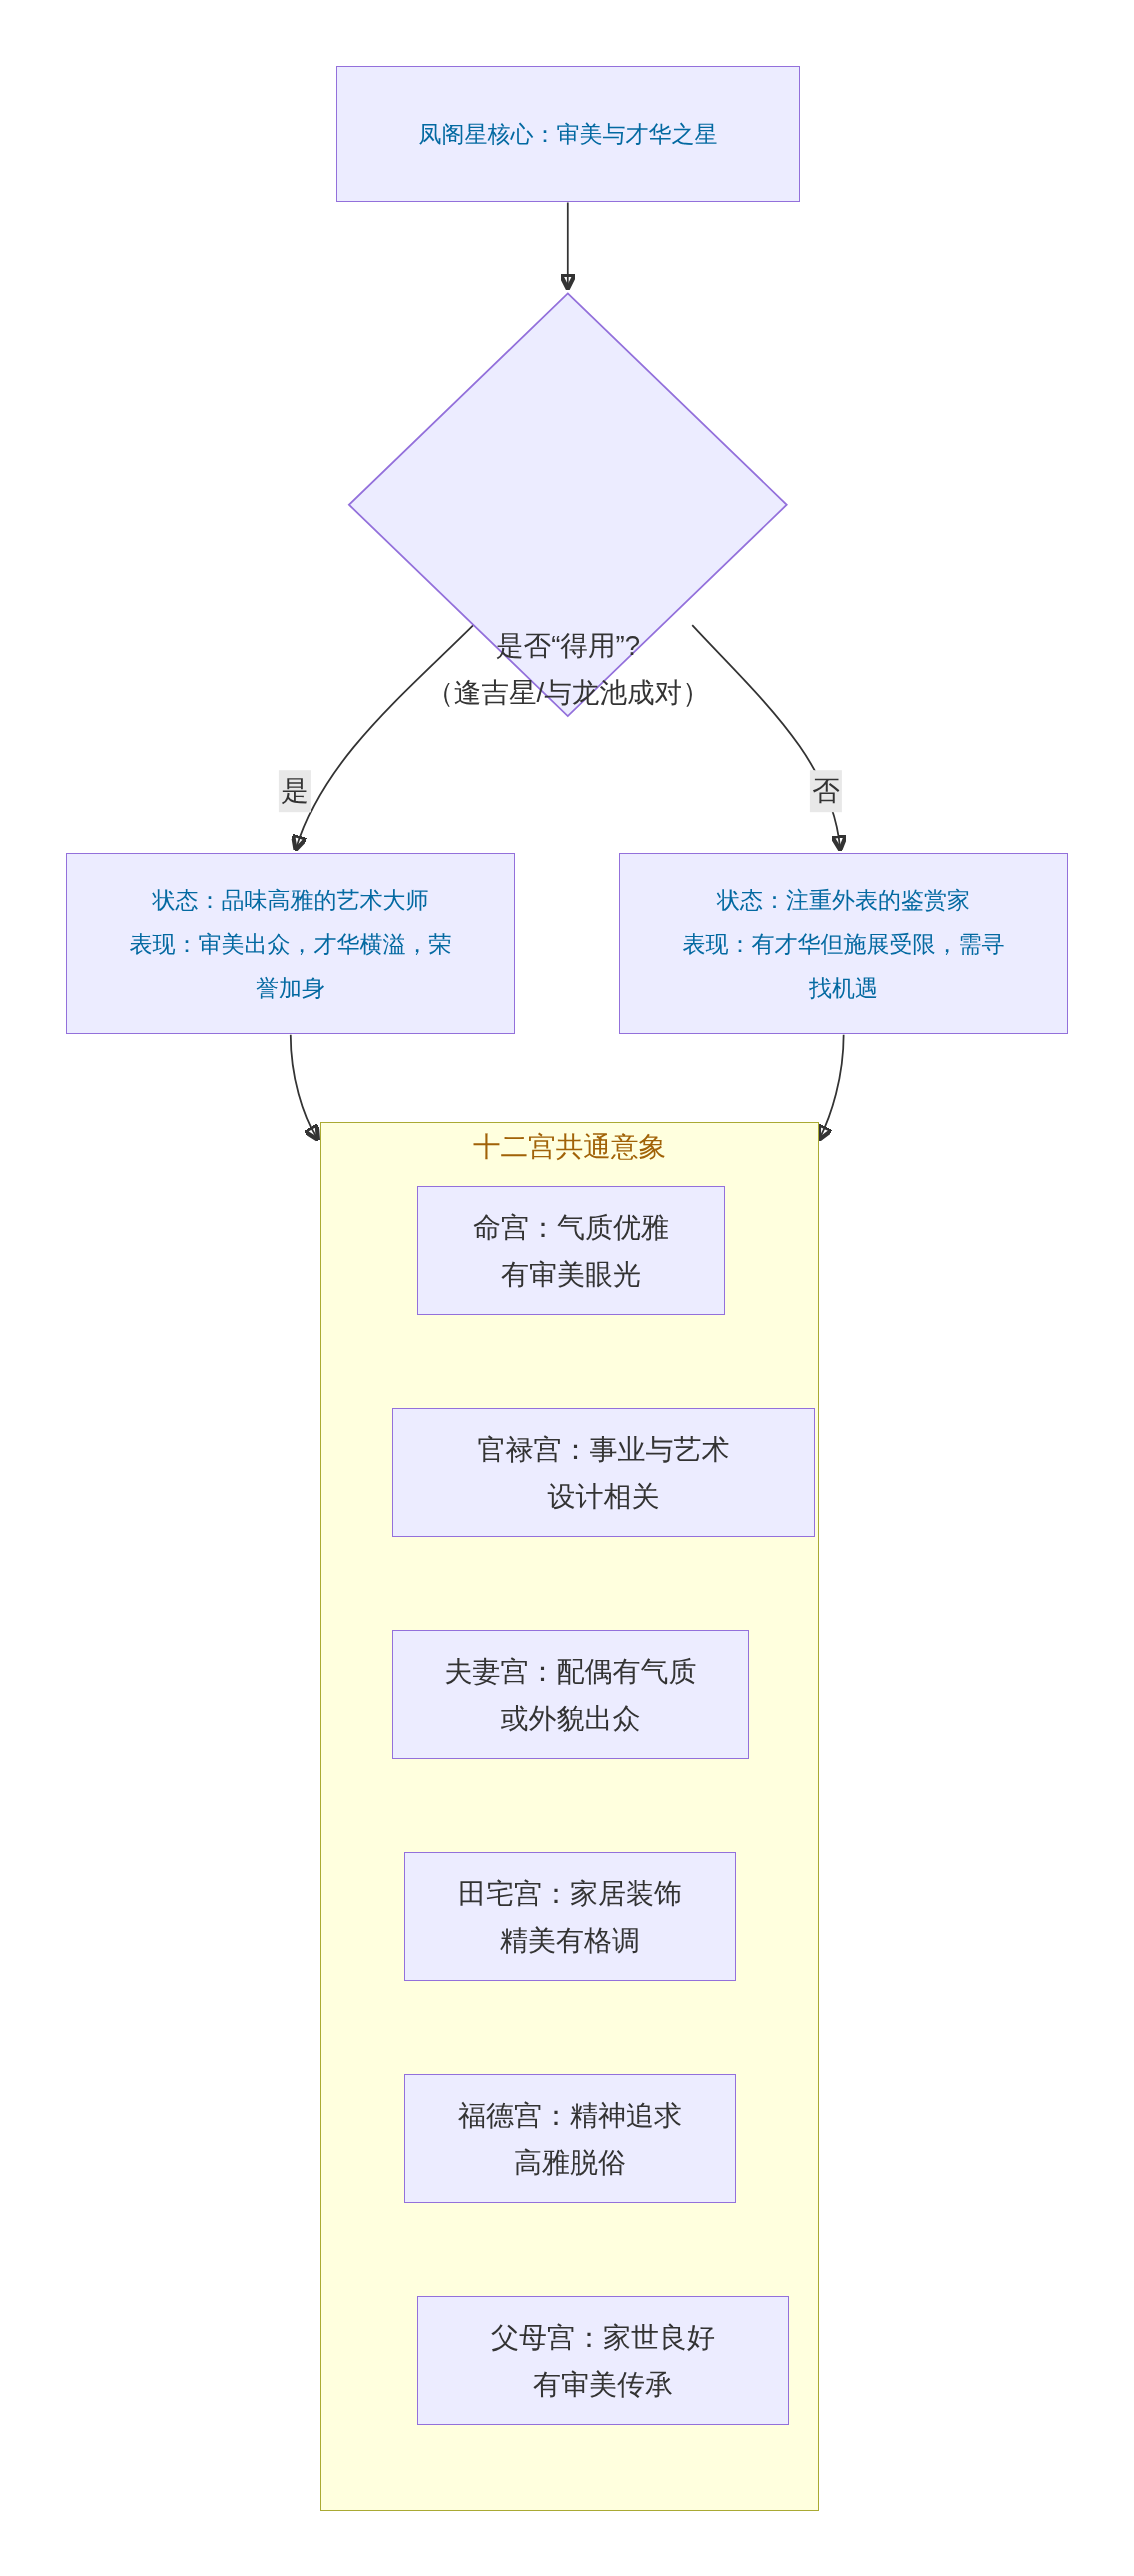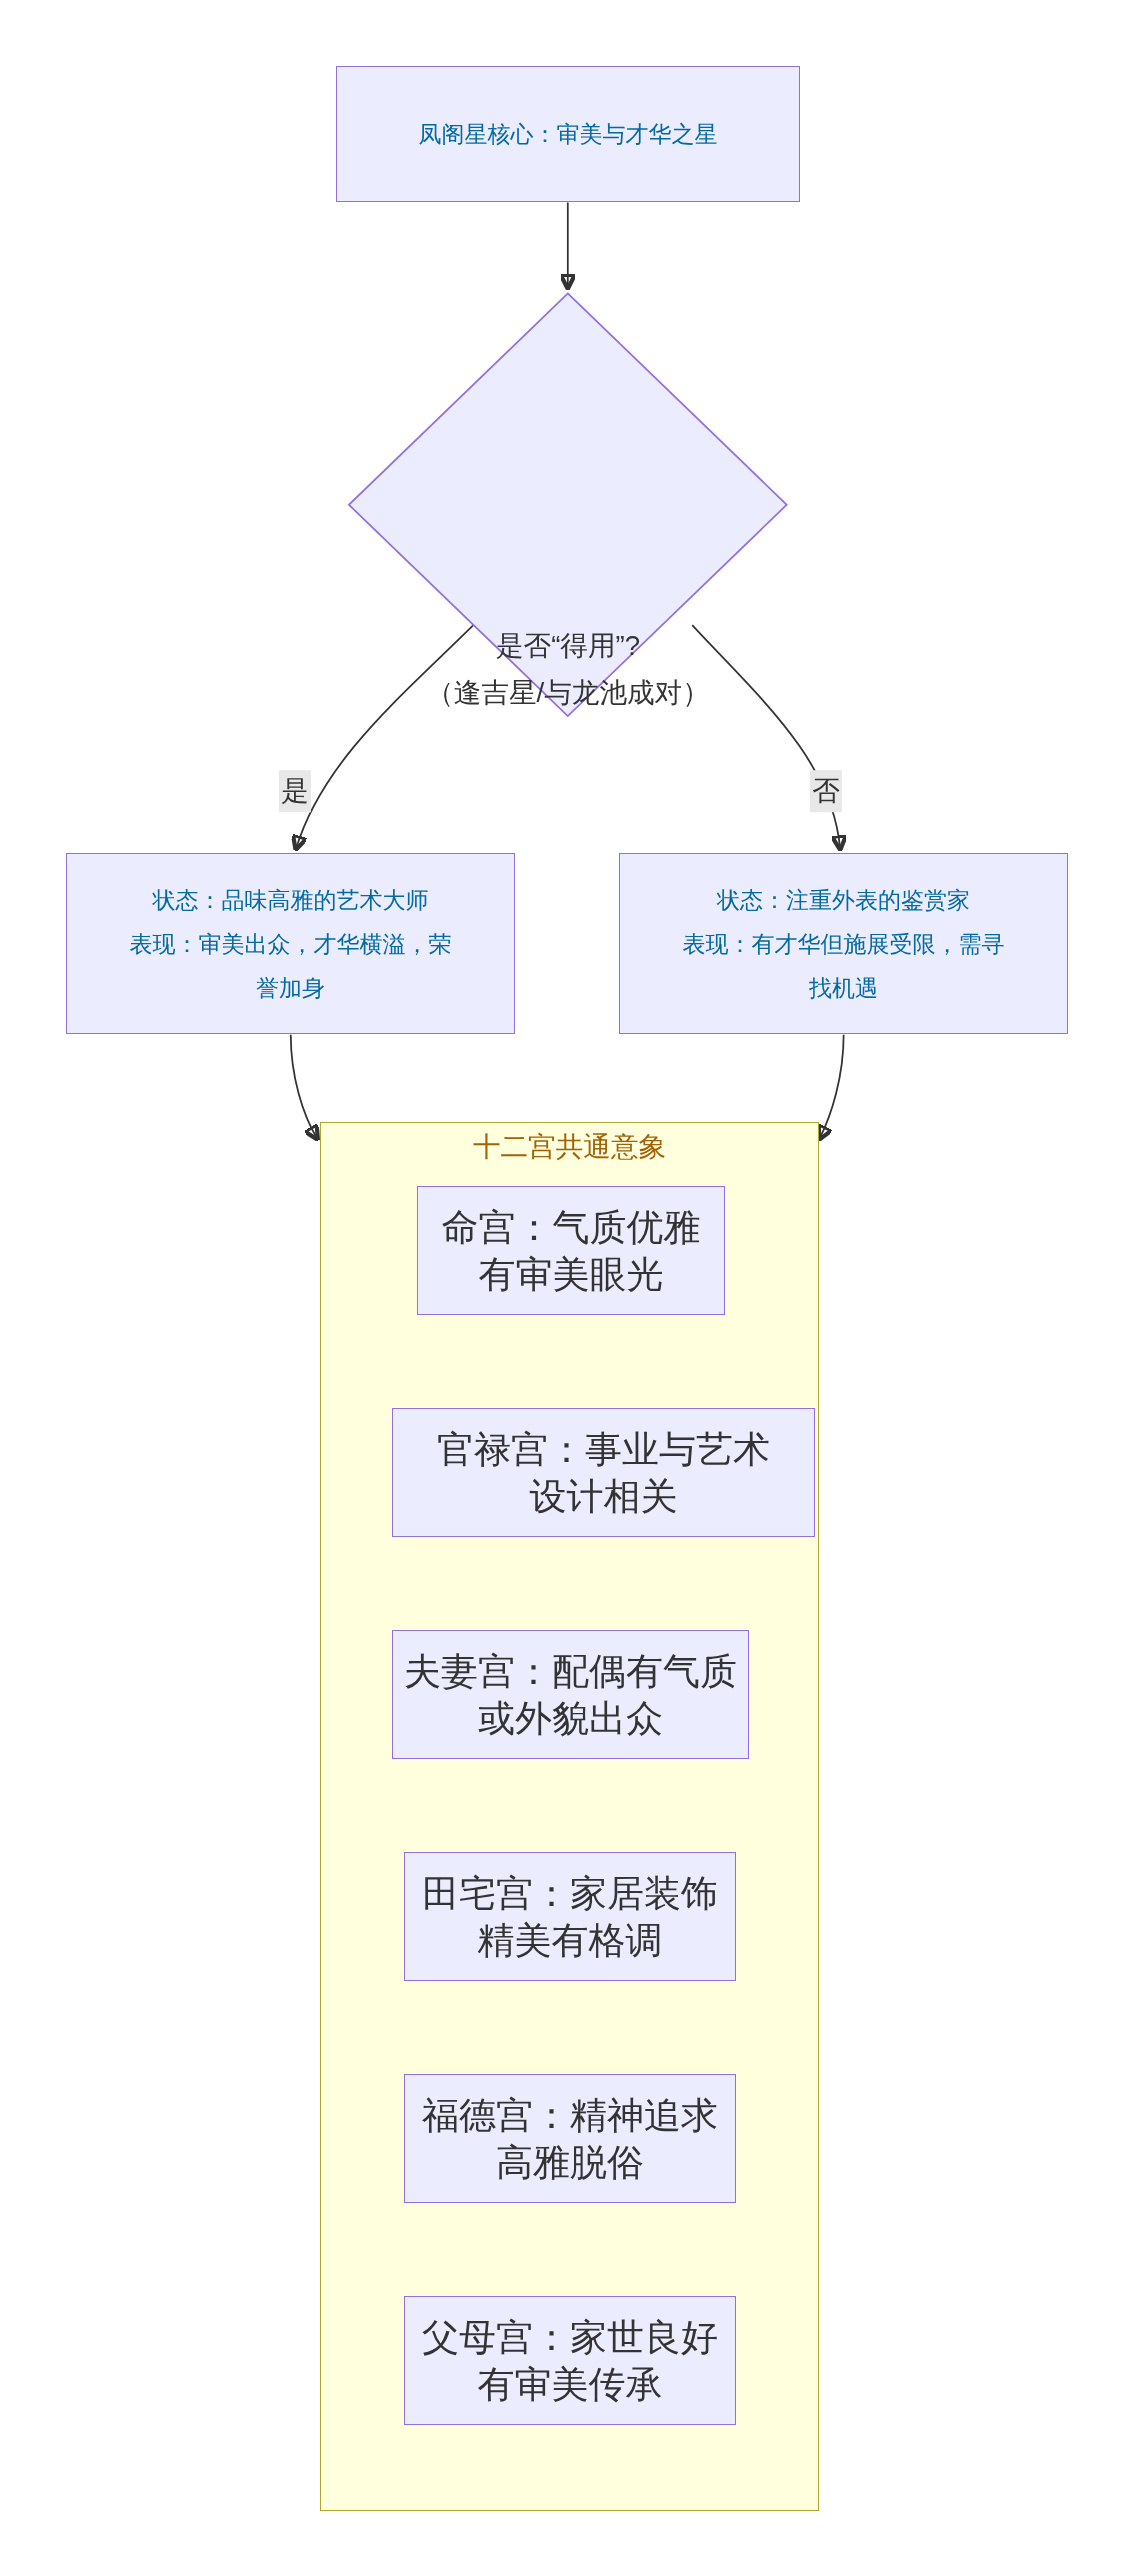--- a/index.html
+++ b/index.html
@@ -69,21 +69,21 @@
     color: #a16207;
   }
   .palace {
     position: absolute;
     background: #ECECFF;
     border: 1.8px solid #9370DB;
     display: flex;
     align-items: center;
     justify-content: center;
     text-align: center;
-    font-size: 37px;
+    font-size: 28px;
     line-height: 47px;
     white-space: pre-line;
     color: #333333;
   }
 </style>
 </head>
 <body>
 
 <div class="canvas">
 
@@ -134,18 +134,18 @@
 
     <div class="palace" style="left:71px; top:507px; width:357px; height:129px;">夫妻宫：配偶有气质
 或外貌出众</div>
 
     <div class="palace" style="left:83px; top:729px; width:332px; height:129px;">田宅宫：家居装饰
 精美有格调</div>
 
     <div class="palace" style="left:83px; top:951px; width:332px; height:129px;">福德宫：精神追求
 高雅脱俗</div>
 
-    <div class="palace" style="left:83px; top:1173px; width:332px; height:129px;">父母宫：家世良好
+    <div class="palace" style="left:96px; top:1173px; width:372px; height:129px;">父母宫：家世良好
 有审美传承</div>
   </div>
 
 </div>
 
 
 </body></html>

